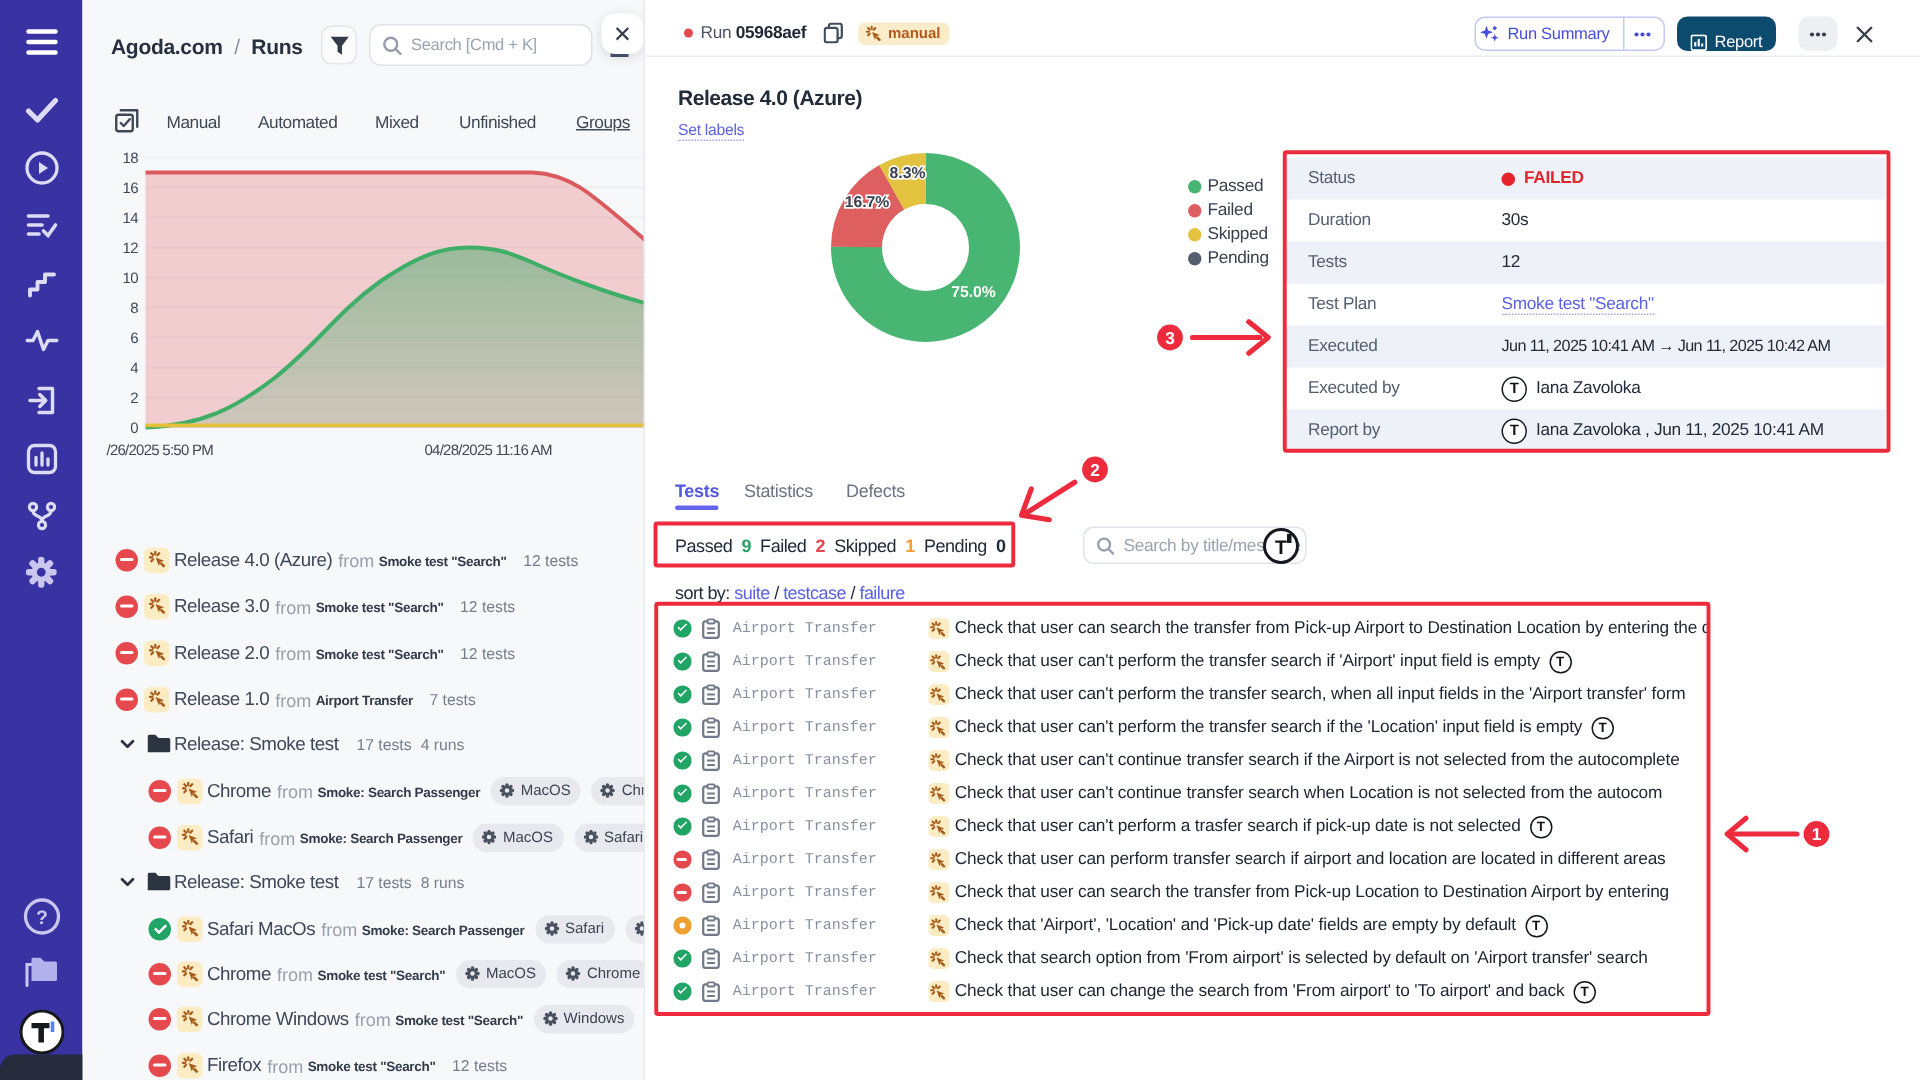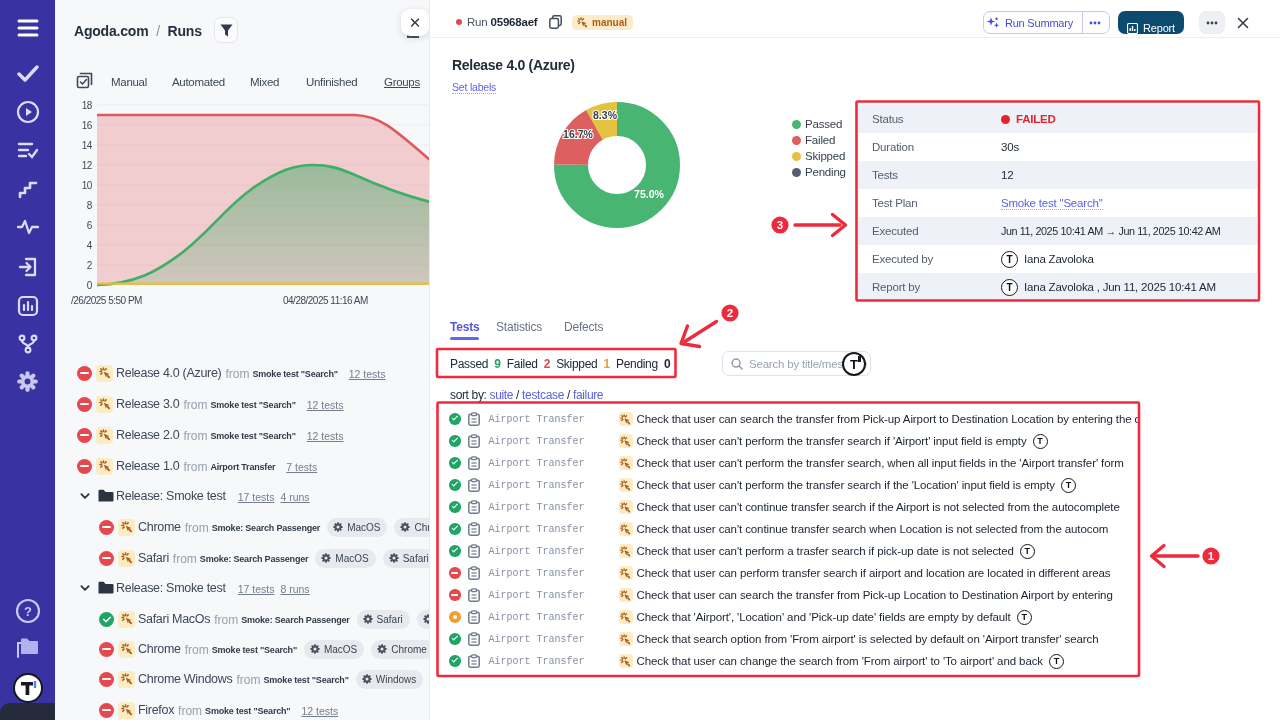--- a/index.html
+++ b/index.html
@@ -28,21 +28,21 @@
   #xbtn-under { position:absolute; left:352px; top:34px; width:12px; height:4px; background:#44506b; z-index:4; }
 
   .ltab { position:absolute; top:76px; font-size:11.5px; letter-spacing:-0.3px; color:#3f4856; }
 
   
   .rrow { position:absolute; left:0; width:600px; height:30px; display:flex; align-items:center; white-space:nowrap; }
   .rrow > span { flex:none; }
   .rtitle { font-size:12.5px; letter-spacing:-0.3px; color:#3e4858; }
   .rfrom { font-size:12px; color:#97a0ad; margin:2px 0 0 4px; }
   .rfromb { font-size:9px; letter-spacing:-0.2px; font-weight:700; color:#323b49; margin:2px 0 0 3px; }
-  .rcount { font-size:10.5px; color:#747e8c; margin:2px 0 0 11px;text-decoration:underline; }
+  .rcount { font-size:10.5px; color:#747e8c; margin:2px 0 0 11px; }
   .minus { width:15px; height:15px; border-radius:50%; background:#e5484d; position:relative; flex:none; }
   .minus:after { content:""; position:absolute; left:3px; top:6.2px; width:9px; height:2.6px; border-radius:2px; background:#fff; }
   .gcheck { width:15px; height:15px; border-radius:50%; background:#21a566; position:relative; flex:none; }
   .gcheck:after { content:""; position:absolute; left:4px; top:4.2px; width:6px; height:3px;
     border-left:2px solid #fff; border-bottom:2px solid #fff; transform:rotate(-45deg); border-radius:1px; }
   .spark { width:17px; height:17px; border-radius:4px; background:#fbecc4; flex:none;
     display:flex; align-items:center; justify-content:center; }
   .chev { width:10px; height:10px; flex:none; }
   .pill { height:19px; background:#e7e9ee; border-radius:10px; display:flex; align-items:center;
     padding:0 7px 0 6px; font-size:10px; color:#3c4452; flex:none; margin-left:7px; white-space:nowrap; }
@@ -218,20 +218,24 @@
     <div style="position:absolute; left:0px; top:703px; width:64px; height:17px; background:#252b3b; border-radius:10px 10px 0 0;"></div>
   </div>
 
   <div id="lpanel">
     <div id="lp-title">Agoda.com <span class="sl">/</span> Runs</div>
     <div id="funnel">
         <svg width="13" height="13" viewBox="0 0 13 13">
           <path d="M0.5 0.5 L12.5 0.5 L8 6.5 L8 12.5 L5 10.5 L5 6.5 Z" fill="#333b49"></path>
         </svg>
       </div>
+    <div id="lsearch"><svg width="13" height="13" viewBox="0 0 13 13" style="margin-right:6px;">
+          <circle cx="5.5" cy="5.5" r="4.3" stroke="#949da9" stroke-width="1.6" fill="none"></circle>
+          <line x1="8.8" y1="8.8" x2="12" y2="12" stroke="#949da9" stroke-width="1.6" stroke-linecap="round"></line>
+        </svg>Search [Cmd + K]</div>
     <div id="xbtn-under"></div>
     <div id="xbtn">✕</div>
     <div class="ltab" style="left:56px;">Manual</div>
     <div class="ltab" style="left:117px;">Automated</div>
     <div class="ltab" style="left:195px;">Mixed</div>
     <div class="ltab" style="left:251px;">Unfinished</div>
     <div class="ltab" style="left:329px;text-decoration:underline;">Groups</div>
 
     <svg class="abs" style="left:21px;top:72px;" width="17" height="17" viewBox="0 0 17 17">
         <g stroke="#3f4856" stroke-width="1.6" fill="none" stroke-linecap="round" stroke-linejoin="round">

